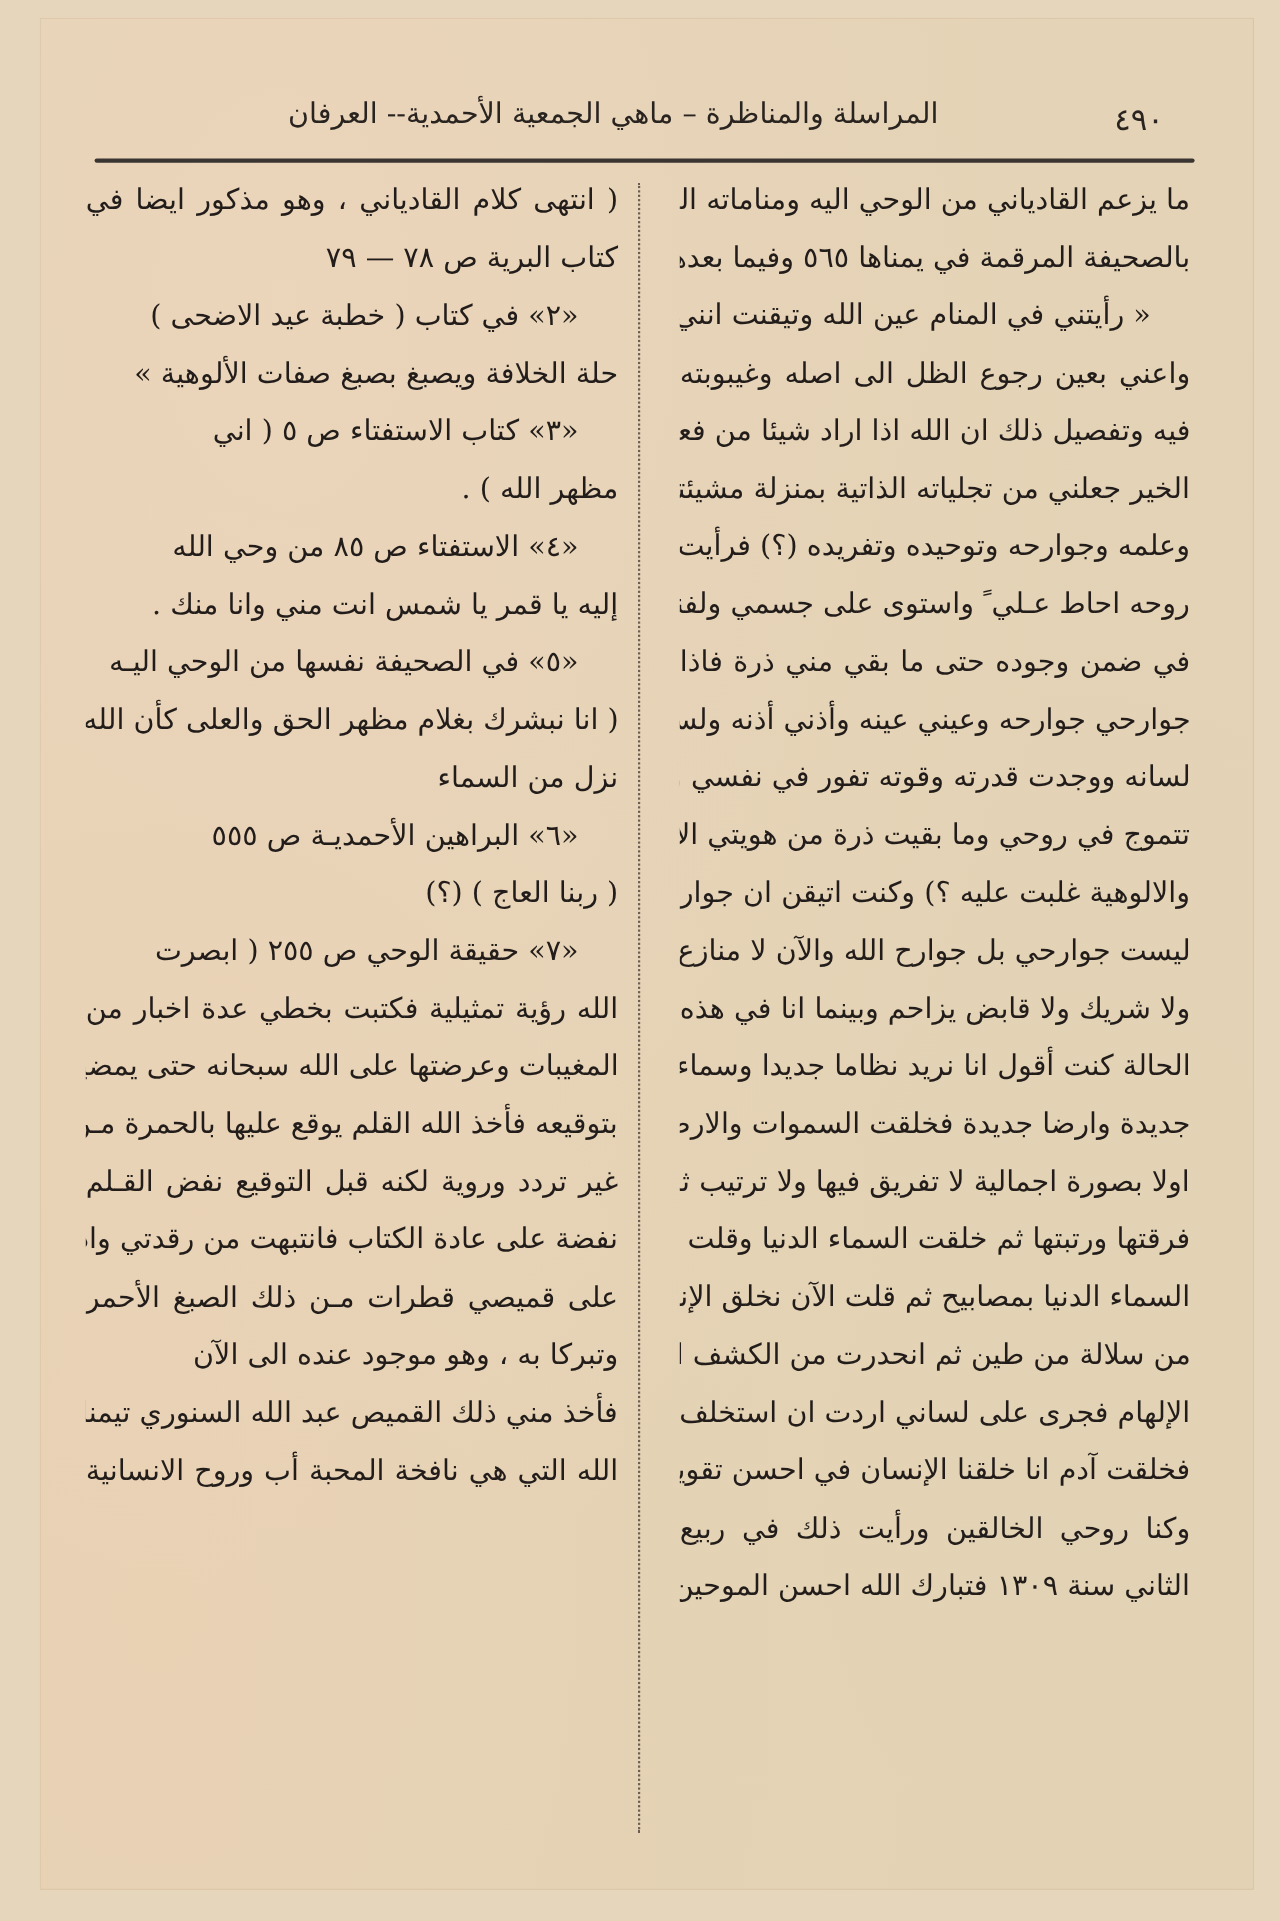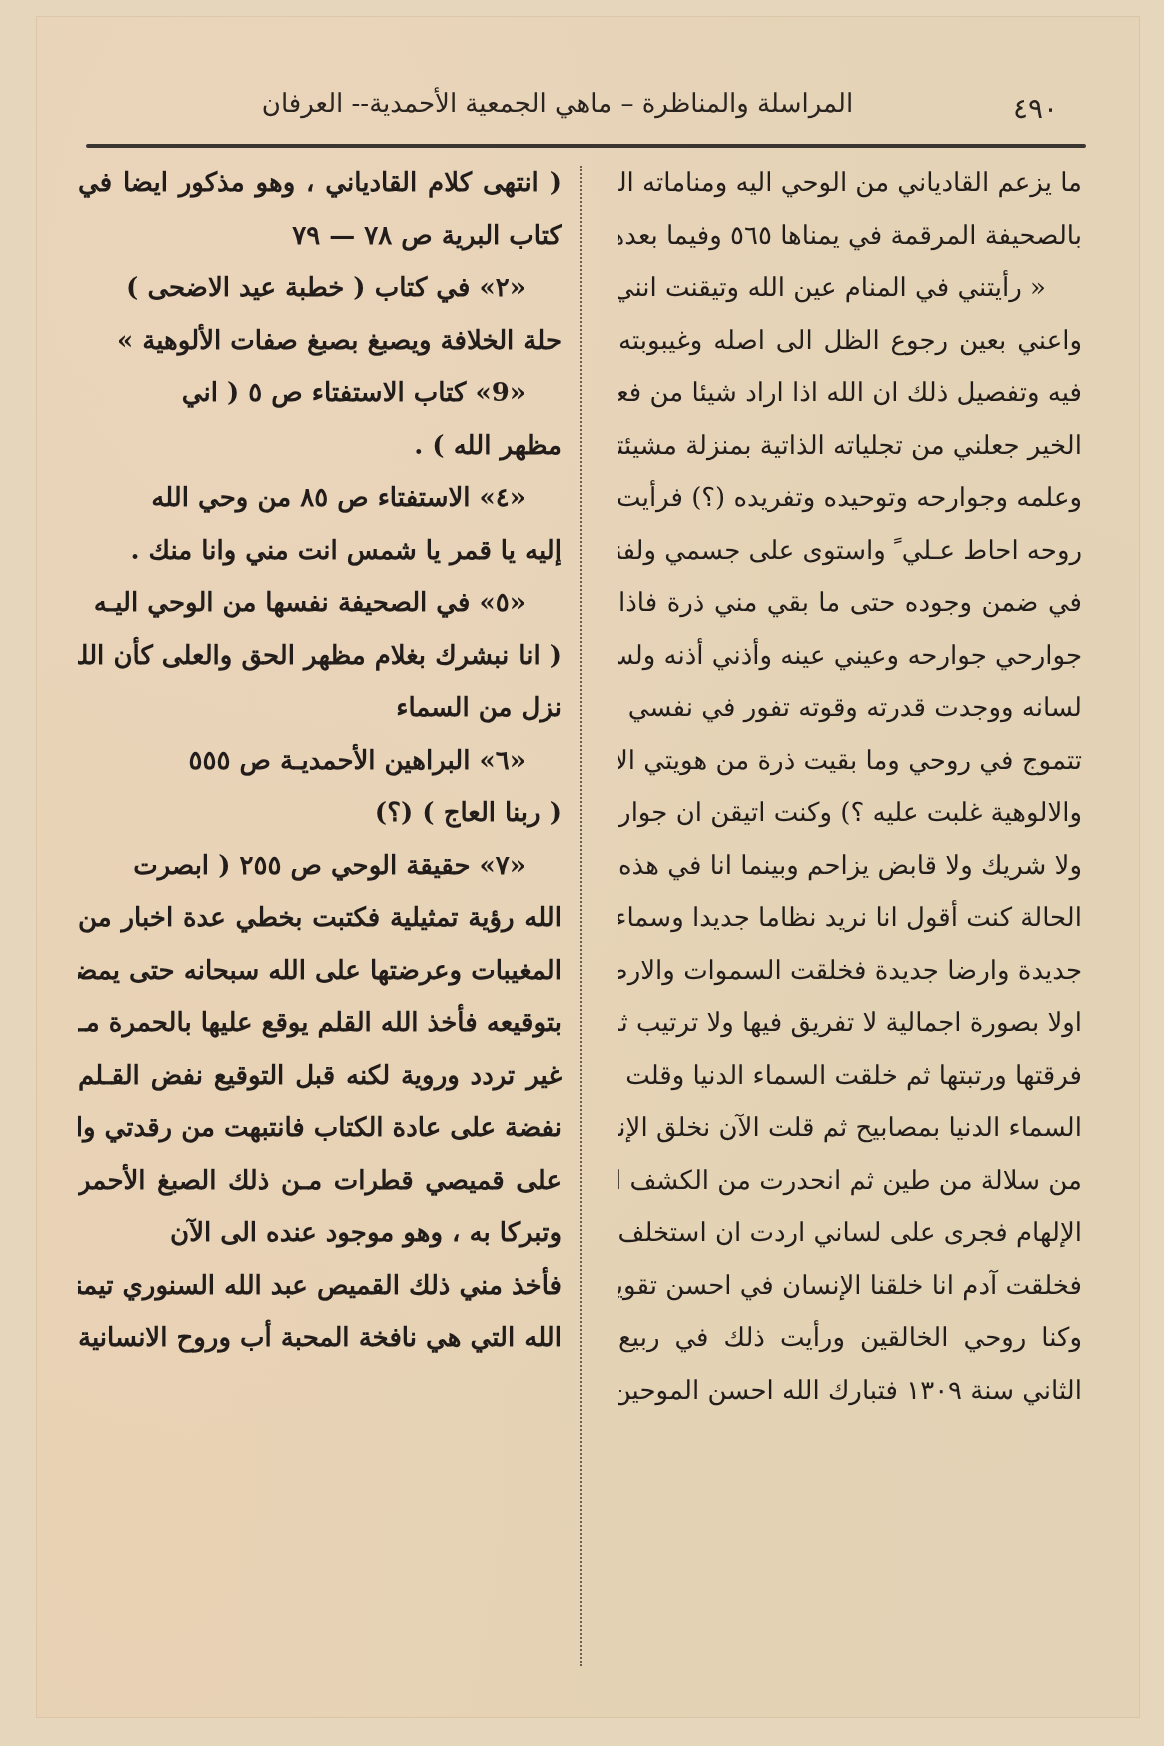--- a/index.html
+++ b/index.html
@@ -70,21 +70,20 @@
       color: #221d1a;
       font-size: 26px;
     }
     .col-right {
       right: 58px;
       width: 464px;
     }
     .col-left {
       left: 42px;
       width: 484px;
-      font-weight: bold;
     }
     .line {
       height: 52.5px;
       line-height: 52.5px;
       white-space: nowrap;
       overflow: hidden;
       text-align-last: justify;
     }
     .line.short {
       text-align-last: right;
@@ -120,41 +119,42 @@
       <div class="line">واعني بعين رجوع الظل الى اصله وغيبوبته</div>
       <div class="line">فيه وتفصيل ذلك ان الله اذا اراد شيئا من فعل</div>
       <div class="line">الخير جعلني من تجلياته الذاتية بمنزلة مشيئته</div>
       <div class="line">وعلمه وجوارحه وتوحيده وتفريده (؟) فرأيت ان</div>
       <div class="line">روحه احاط عـلي ً واستوى على جسمي ولفني</div>
       <div class="line">في ضمن وجوده حتى ما بقي مني ذرة فاذا</div>
       <div class="line">جوارحي جوارحه وعيني عينه وأذني أذنه ولساني</div>
       <div class="line">لسانه ووجدت قدرته وقوته تفور في نفسي وألوهيته</div>
       <div class="line">تتموج في روحي وما بقيت ذرة من هويتي الا</div>
       <div class="line">والالوهية غلبت عليه ؟) وكنت اتيقن ان جوارحي</div>
+      <div class="line">ليست جوارحي بل جوارح الله والآن لا منازع</div>
       <div class="line">ولا شريك ولا قابض يزاحم وبينما انا في هذه</div>
       <div class="line">الحالة كنت أقول انا نريد نظاما جديدا وسماء</div>
       <div class="line">جديدة وارضا جديدة فخلقت السموات والارض</div>
       <div class="line">اولا بصورة اجمالية لا تفريق فيها ولا ترتيب ثم</div>
       <div class="line">فرقتها ورتبتها ثم خلقت السماء الدنيا وقلت انا زينا</div>
       <div class="line">السماء الدنيا بمصابيح ثم قلت الآن نخلق الإنسان</div>
       <div class="line">من سلالة من طين ثم انحدرت من الكشف الى</div>
       <div class="line">الإلهام فجرى على لساني اردت ان استخلف</div>
       <div class="line">فخلقت آدم انا خلقنا الإنسان في احسن تقويم</div>
       <div class="line">وكنا روحي الخالقين ورأيت ذلك في ربيع</div>
       <div class="line">الثاني سنة ١٣٠٩ فتبارك الله احسن الموحين</div>
     </div>
 
   <div class="divider"></div>
 
   <div class="column col-left" id="col-left">
       <div class="line">( انتهى كلام القادياني ، وهو مذكور ايضا في</div>
       <div class="line short">كتاب البرية ص ٧٨ — ٧٩</div>
       <div class="line indent short">«٢» في كتاب ( خطبة عيد الاضحى )</div>
       <div class="line short">حلة الخلافة ويصبغ بصبغ صفات الألوهية »</div>
-      <div class="line indent short">«9» كتاب الاستفتاء ص ٥ ( اني</div>
+      <div class="line indent short">«٣» كتاب الاستفتاء ص ٥ ( اني</div>
       <div class="line short">مظهر الله ) .</div>
       <div class="line indent short">«٤» الاستفتاء ص ٨٥ من وحي الله</div>
       <div class="line short">إليه يا قمر يا شمس انت مني وانا منك .</div>
       <div class="line indent short">«٥» في الصحيفة نفسها من الوحي اليـه</div>
       <div class="line">( انا نبشرك بغلام مظهر الحق والعلى كأن الله</div>
       <div class="line short">نزل من السماء</div>
       <div class="line indent short">«٦» البراهين الأحمديـة ص ٥٥٥</div>
       <div class="line short">( ربنا العاج ) (؟)</div>
       <div class="line indent short">«٧» حقيقة الوحي ص ٢٥٥ ( ابصرت</div>
       <div class="line">الله رؤية تمثيلية فكتبت بخطي عدة اخبار من</div>

